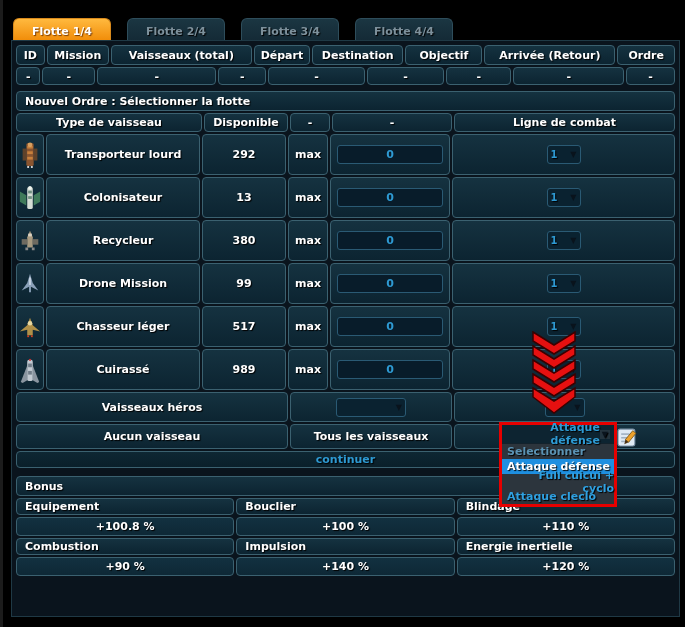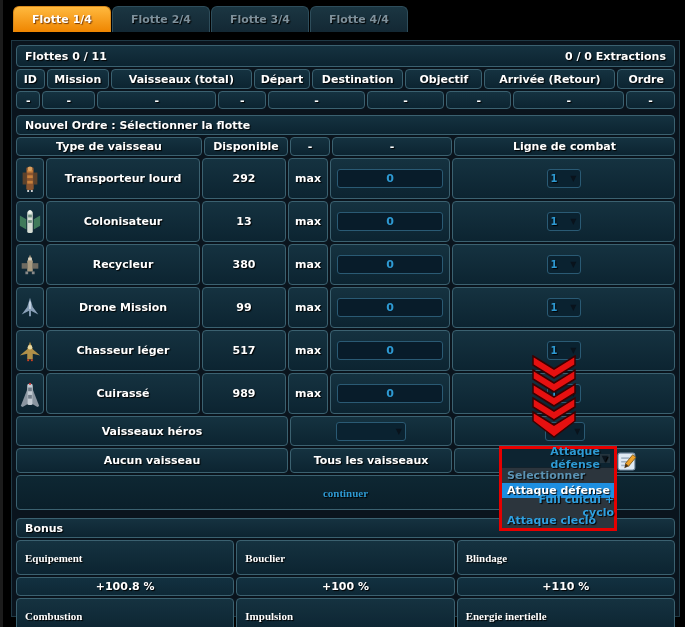--- a/index.html
+++ b/index.html
@@ -1,39 +1,39 @@
 <!DOCTYPE html>
 <html><head>
 <meta charset="utf-8">
 <style>
   * { box-sizing: border-box; margin: 0; padding: 0; }
   html,body { background:#000; }
   body { width:685px; height:627px; font-family:"DejaVu Sans","Liberation Sans",sans-serif; }
   .page { position:relative; width:685px; height:627px; background:#000; overflow:hidden; border-left:3px solid #1c1c1c; }
 
   
-  .tabbar { display:flex; gap:1px; padding:6px 0 0 10px; height:33px; }
+  .tabbar { display:flex; gap:16px; padding:6px 0 0 10px; height:33px;margin-top:12px; }
   .tab { height:26px; padding:0 18px; display:flex; align-items:center; font-size:11px; font-weight:bold;
          color:#7e919c; background:linear-gradient(#1b3642,#132834); border:1px solid #2e4d5b; border-bottom:none;
          border-radius:6px 6px 0 0; text-shadow:1px 1px 1px #000; cursor:pointer; }
   .tab.active { background:linear-gradient(#ffb93e,#ef8500); color:#fff; border-color:#d98a1c;
                 text-shadow:1px 1px 1px #7a3b00; }
 
   
   .panel { position:absolute; left:8px; top:40px; width:669px; height:577px;
            background:#0a141d; border:1px solid #1f3945; padding:3px; }
   .row { display:flex; }
   .cell { margin:1px; border:1px solid #3b6170; border-radius:4px;
           background:linear-gradient(#153240,#0c2431);
           display:flex; align-items:center; justify-content:center;
           color:#fff; font-size:11px; font-weight:bold; text-shadow:1px 1px 1px #000; }
   .left { justify-content:flex-start; padding-left:8px; }
 
   .h22 { height:22px; } .h20 { height:20px; } .h18 { height:18px; } .h19 { height:19px; }
-  .h41 { height:41px; } .h30 { height:30px; } .h25 { height:25px; } .h21 { height:35px;font-family:Liberation Serif, serif; }
+  .h41 { height:41px; } .h30 { height:30px; } .h25 { height:25px; } .h21 { height:17px; }
 
   .summary-cell { flex:1; justify-content:space-between; padding:0 8px; }
 
   
   .fc0{flex:22 0 0;} .fc1{flex:50 0 0;} .fc2{flex:115 0 0;} .fc3{flex:45 0 0;} .fc4{flex:93 0 0;}
   .fc5{flex:74 0 0;} .fc6{flex:62 0 0;} .fc7{flex:107 0 0;} .fc8{flex:46 0 0;}
 
   .gap4 { height:4px; } .gap6 { height:6px; }
 
   
@@ -86,26 +86,20 @@
 
   <div class="tabbar">
     <div class="tab active">Flotte 1/4</div>
     <div class="tab">Flotte 2/4</div>
     <div class="tab">Flotte 3/4</div>
     <div class="tab">Flotte 4/4</div>
   </div>
 
   <div class="panel">
 
-    <div class="row">
-      <div class="cell h22 summary-cell">
-        <span>Flottes 0 / 11</span>
-        <span>0 / 0 Extractions</span>
-      </div>
-    </div>
 
     <div class="row">
       <div class="cell h20 fc0">ID</div>
       <div class="cell h20 fc1">Mission</div>
       <div class="cell h20 fc2">Vaisseaux (total)</div>
       <div class="cell h20 fc3">Départ</div>
       <div class="cell h20 fc5">Destination</div>
       <div class="cell h20 fc6">Objectif</div>
       <div class="cell h20 fc7">Arrivée (Retour)</div>
       <div class="cell h20 fc8">Ordre</div>

